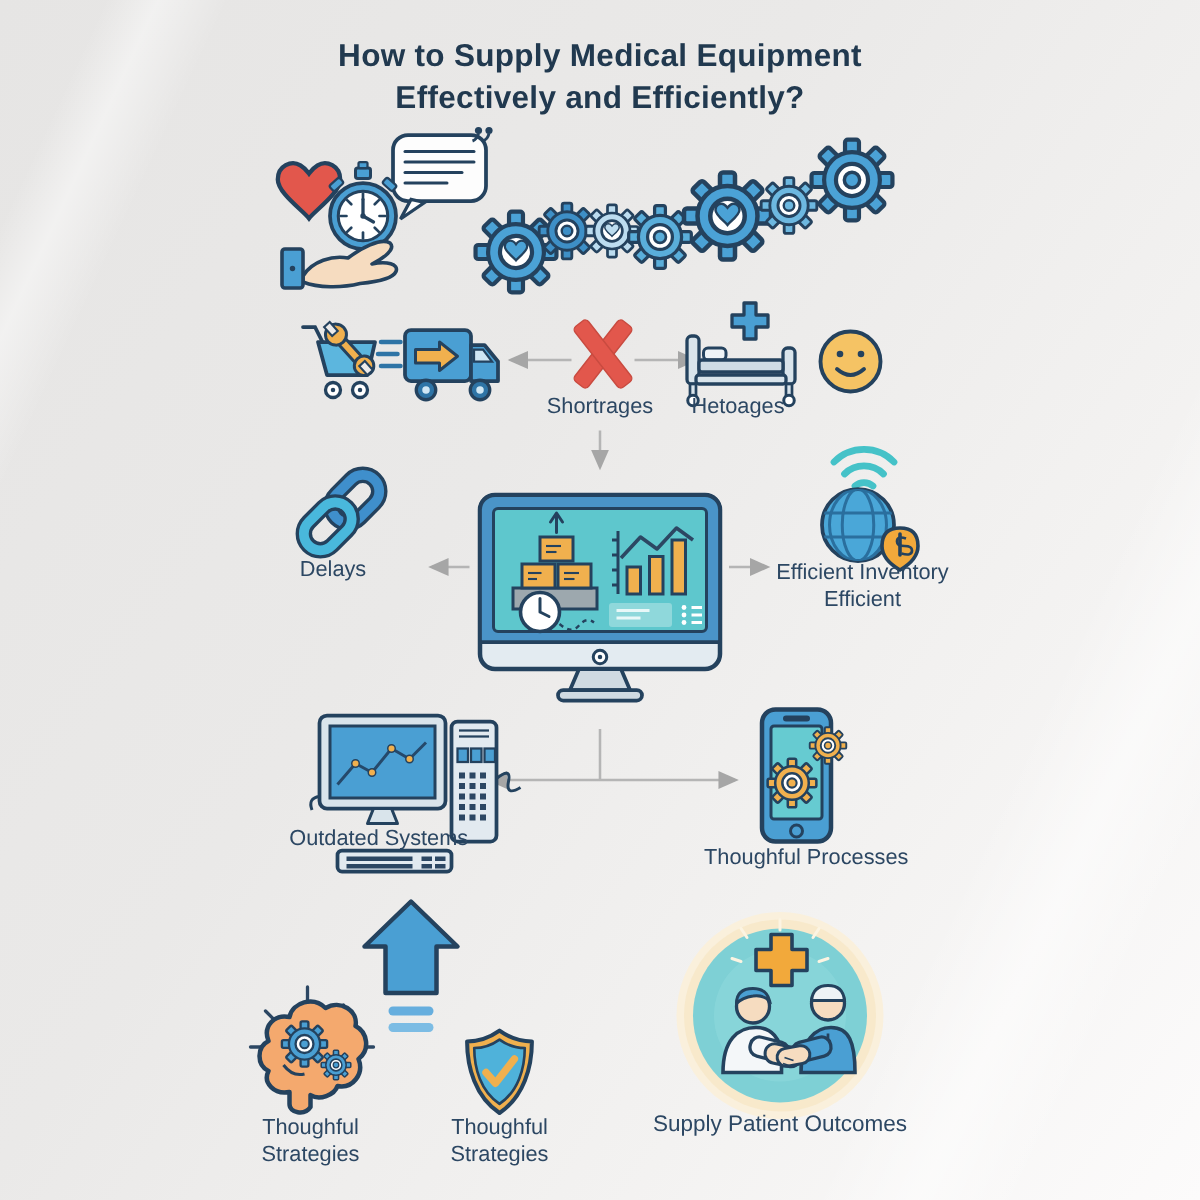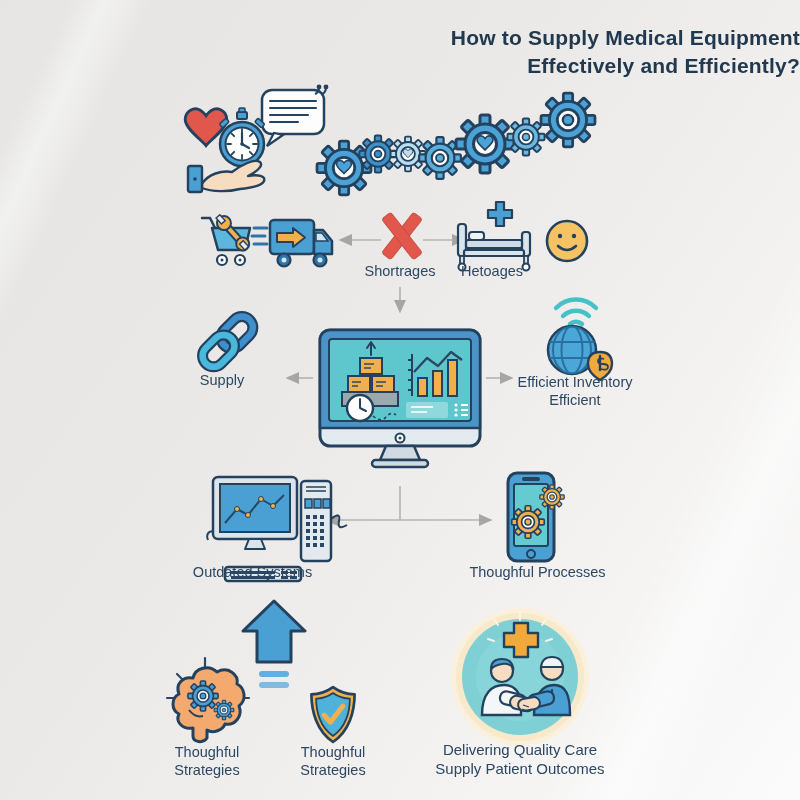--- a/index.html
+++ b/index.html
@@ -9,21 +9,21 @@
     font-family:"Liberation Sans",sans-serif;
   }
   #canvas::before{
     content:"";position:absolute;inset:0;pointer-events:none;
     background:
       linear-gradient(115deg,transparent 6%,rgba(255,255,255,.45) 9%,transparent 13%),
       linear-gradient(115deg,transparent 78%,rgba(255,255,255,.5) 84%,transparent 90%);
   }
   .abs{position:absolute;}
   .title{
-    position:absolute;left:0;right:0;top:24px;text-align:right;
+    position:absolute;left:0;right:0;top:24px;text-align:center;
     color:#21394f;font-weight:bold;font-size:21px;line-height:1.35;letter-spacing:.2px;
   }
   .label{
     position:absolute;text-align:center;color:#2c4763;
     font-size:14.5px;line-height:1.25;font-weight:400;
   }
   svg{display:block;overflow:visible;}
 </style>
 </head>
 <body>
@@ -217,21 +217,21 @@
   <div class="abs" style="left:192px;top:306px">
     <svg width="70" height="70" viewBox="0 0 70 70">
       <g transform="rotate(-45 35 35)">
         <rect x="30" y="25" width="36" height="22" rx="11" fill="none" stroke="#24425e" stroke-width="11"></rect>
         <rect x="30" y="25" width="36" height="22" rx="11" fill="none" stroke="#3f8fcc" stroke-width="6.5"></rect>
         <rect x="4" y="25" width="36" height="22" rx="11" fill="none" stroke="#24425e" stroke-width="11"></rect>
         <rect x="4" y="25" width="36" height="22" rx="11" fill="none" stroke="#49b8dc" stroke-width="6.5"></rect>
       </g>
     </svg>
   </div>
-  <div class="label" style="left:162px;width:120px;top:371px">Supply</div>
+  <div class="label" style="left:162px;width:120px;top:371px">Delays</div>
 
   <div class="abs" style="left:316px;top:328px">
     <svg width="168" height="140" viewBox="0 0 168 140">
       <rect x="4" y="2" width="160" height="116" rx="10" fill="#e3ebf1" stroke="#24425e" stroke-width="3"></rect>
       <path d="M4,12 a10,10 0 0 1 10,-10 h140 a10,10 0 0 1 10,10 v88 h-160 z" fill="#4a94c8" stroke="#24425e" stroke-width="2.5"></path>
       <rect x="13" y="11" width="142" height="82" rx="3" fill="#5ec7cd" stroke="#24425e" stroke-width="2"></rect>
       <rect x="26" y="64" width="56" height="14" fill="#9da8ae" stroke="#24425e" stroke-width="2"></rect>
       <g fill="#f0b04e" stroke="#24425e" stroke-width="2">
         <rect x="32" y="48" width="22" height="16"></rect>
           <rect x="56" y="48" width="22" height="16"></rect>
@@ -352,21 +352,21 @@
       <g fill="#2c4763">
         <rect x="28" y="98" width="44" height="3"></rect>
           <rect x="28" y="103" width="44" height="3"></rect>
         <rect x="78" y="98" width="7" height="3"></rect>
           <rect x="87" y="98" width="7" height="3"></rect>
         <rect x="78" y="103" width="7" height="3"></rect>
           <rect x="87" y="103" width="7" height="3"></rect>
       </g>
     </svg>
   </div>
-  <div class="label" style="left:170px;width:165px;top:563px">Outdated Systems</div>
+  <div class="label" style="left:170px;width:165px;top:550px">Outdated Systems</div>
 
   <div class="abs" style="left:500px;top:470px">
     <svg width="72" height="96" viewBox="0 0 72 96">
       <rect x="8" y="3" width="46" height="88" rx="9" fill="#4a9fd3" stroke="#24425e" stroke-width="3"></rect>
       <rect x="22" y="7" width="18" height="4" rx="2" fill="#24425e"></rect>
       <rect x="14" y="14" width="34" height="62" rx="2" fill="#66cbd1" stroke="#24425e" stroke-width="2"></rect>
       <circle cx="31" cy="84" r="4" fill="none" stroke="#24425e" stroke-width="2"></circle>
       <use href="#gear-ring" transform="translate(28,52) scale(0.56)" style="color:#f0b04e"></use>
       <use href="#gear-ring" transform="translate(52,27) scale(0.42)" style="color:#f0b04e"></use>
     </svg>
@@ -440,17 +440,16 @@
       <rect x="80" y="88" width="26" height="13" rx="6" transform="rotate(-14 93 94)" fill="#4a9fd3" stroke="#24425e" stroke-width="2.2"></rect>
       <rect x="62" y="92" width="24" height="13" rx="6.5" transform="rotate(12 74 98)" fill="#f6dcc0" stroke="#24425e" stroke-width="2"></rect>
       <rect x="70" y="93" width="22" height="12" rx="6" transform="rotate(-10 81 99)" fill="#f6dcc0" stroke="#24425e" stroke-width="2"></rect>
       <g stroke="#24425e" stroke-width="1.2">
           <path d="M75,100 l6,2"></path>
           <path d="M74,104 l6,2"></path>
         </g>
     </svg>
   </div>
   <div class="label" style="left:398px;width:244px;top:741px;font-size:15px">
-    <div>Delivering Quality Care</div>
     <div>Supply Patient Outcomes</div>
   </div>
 
 </div>
 
 </body></html>

